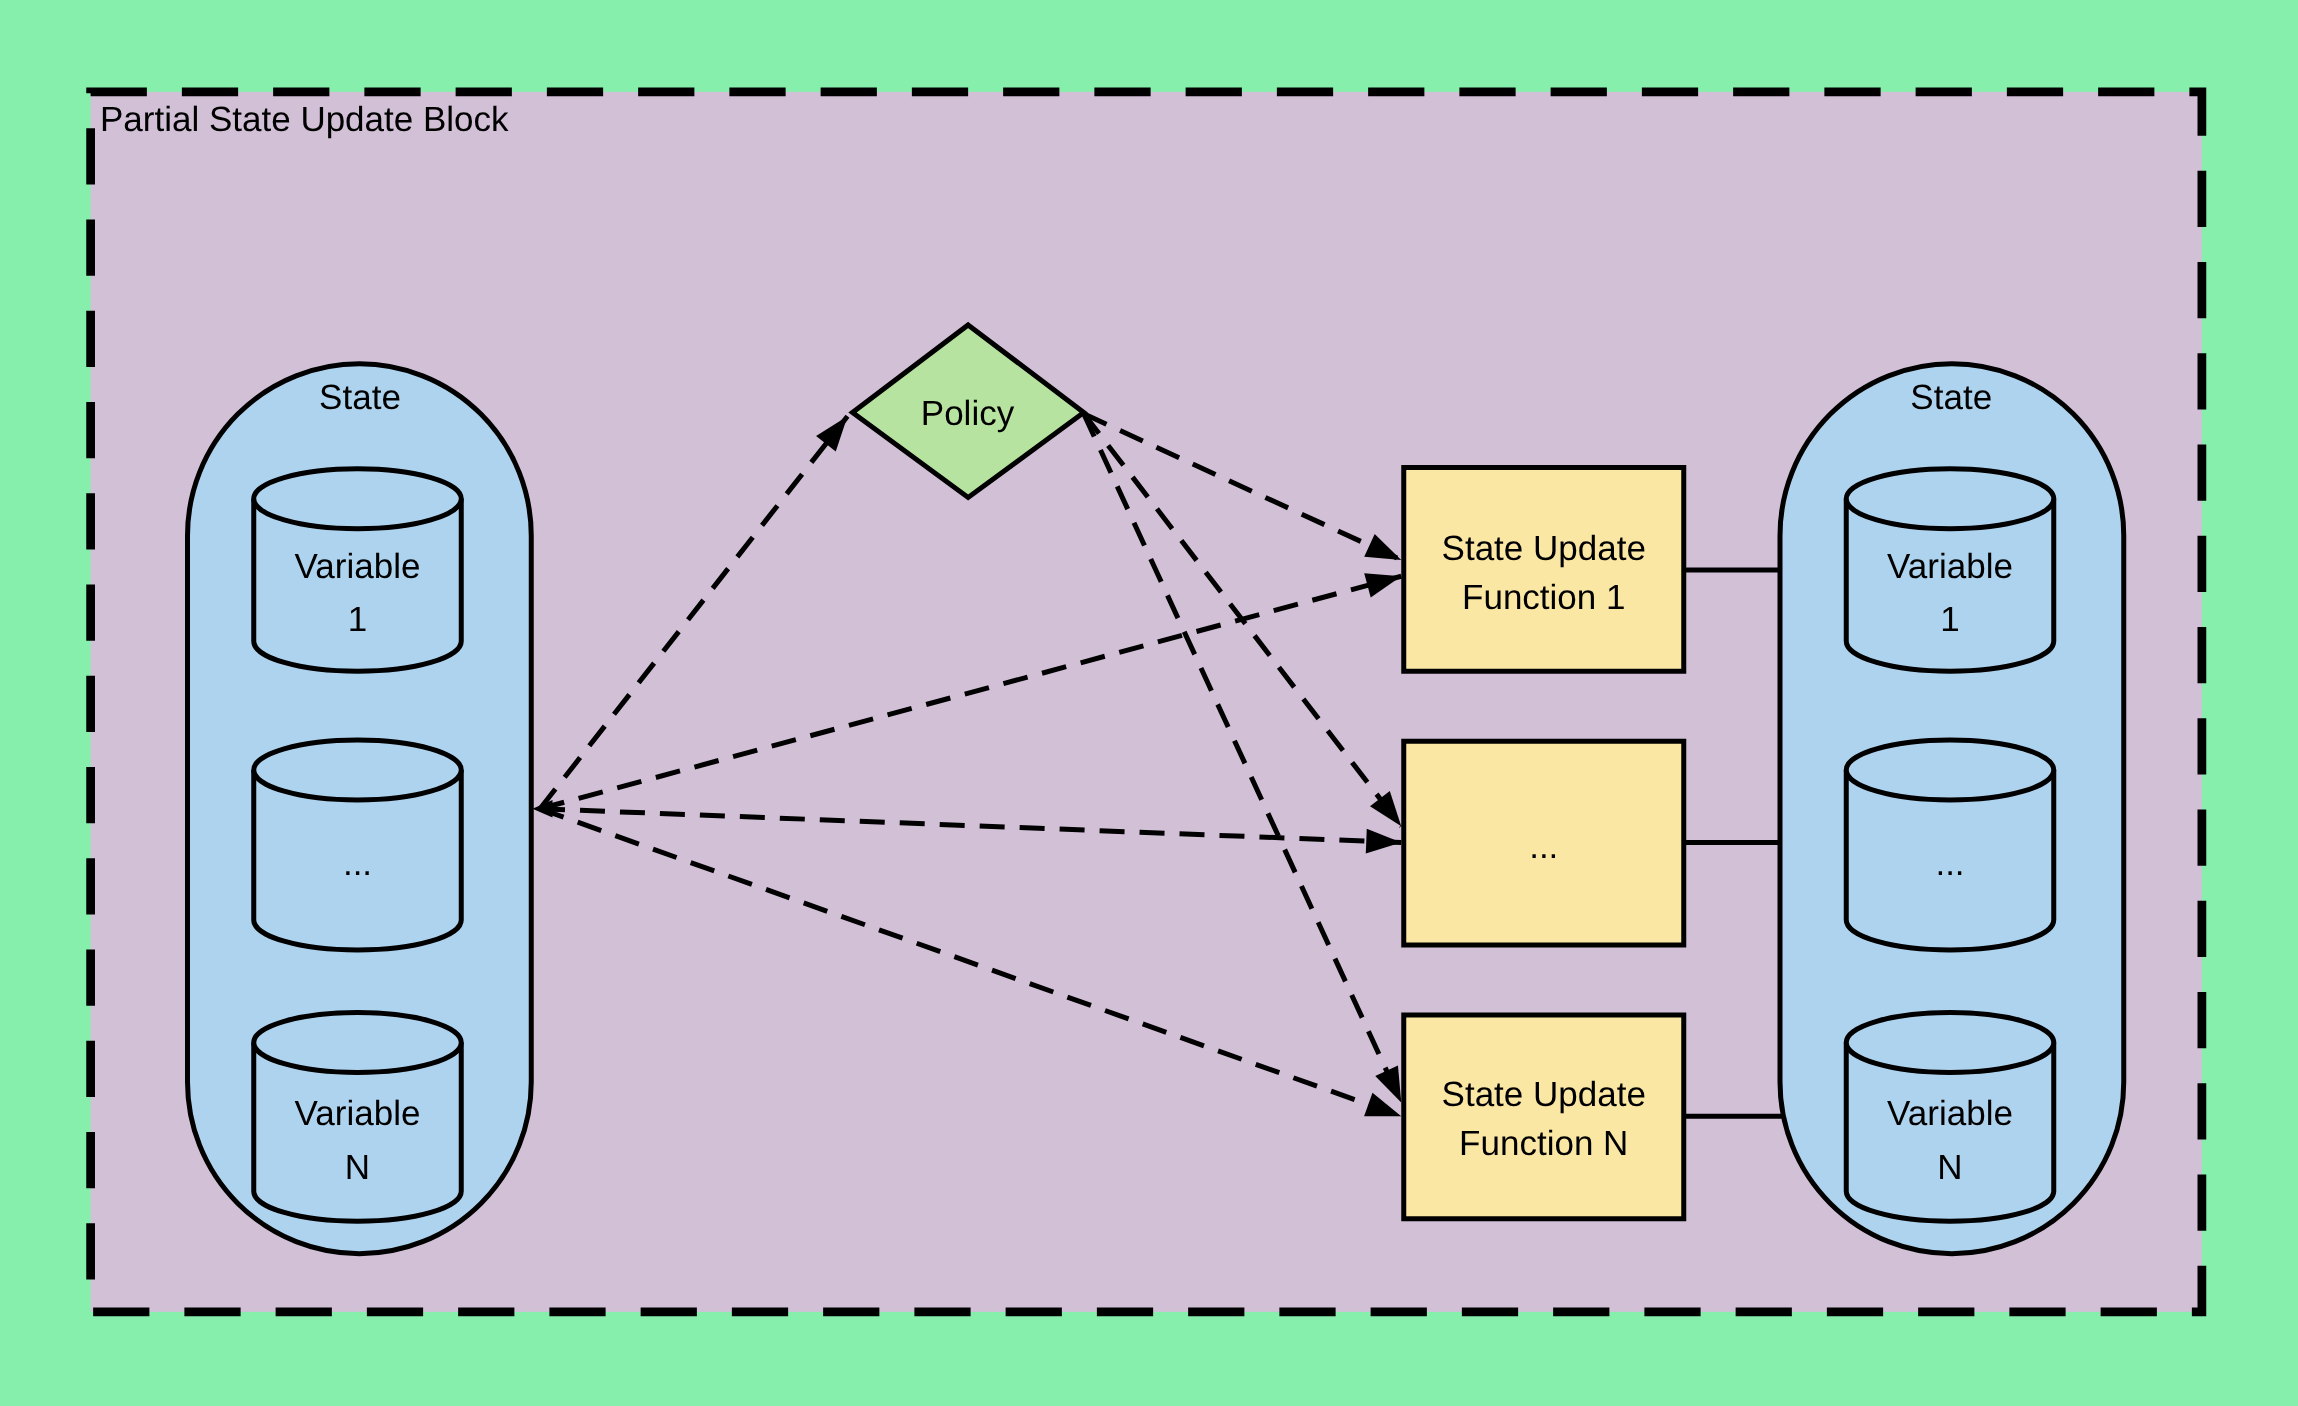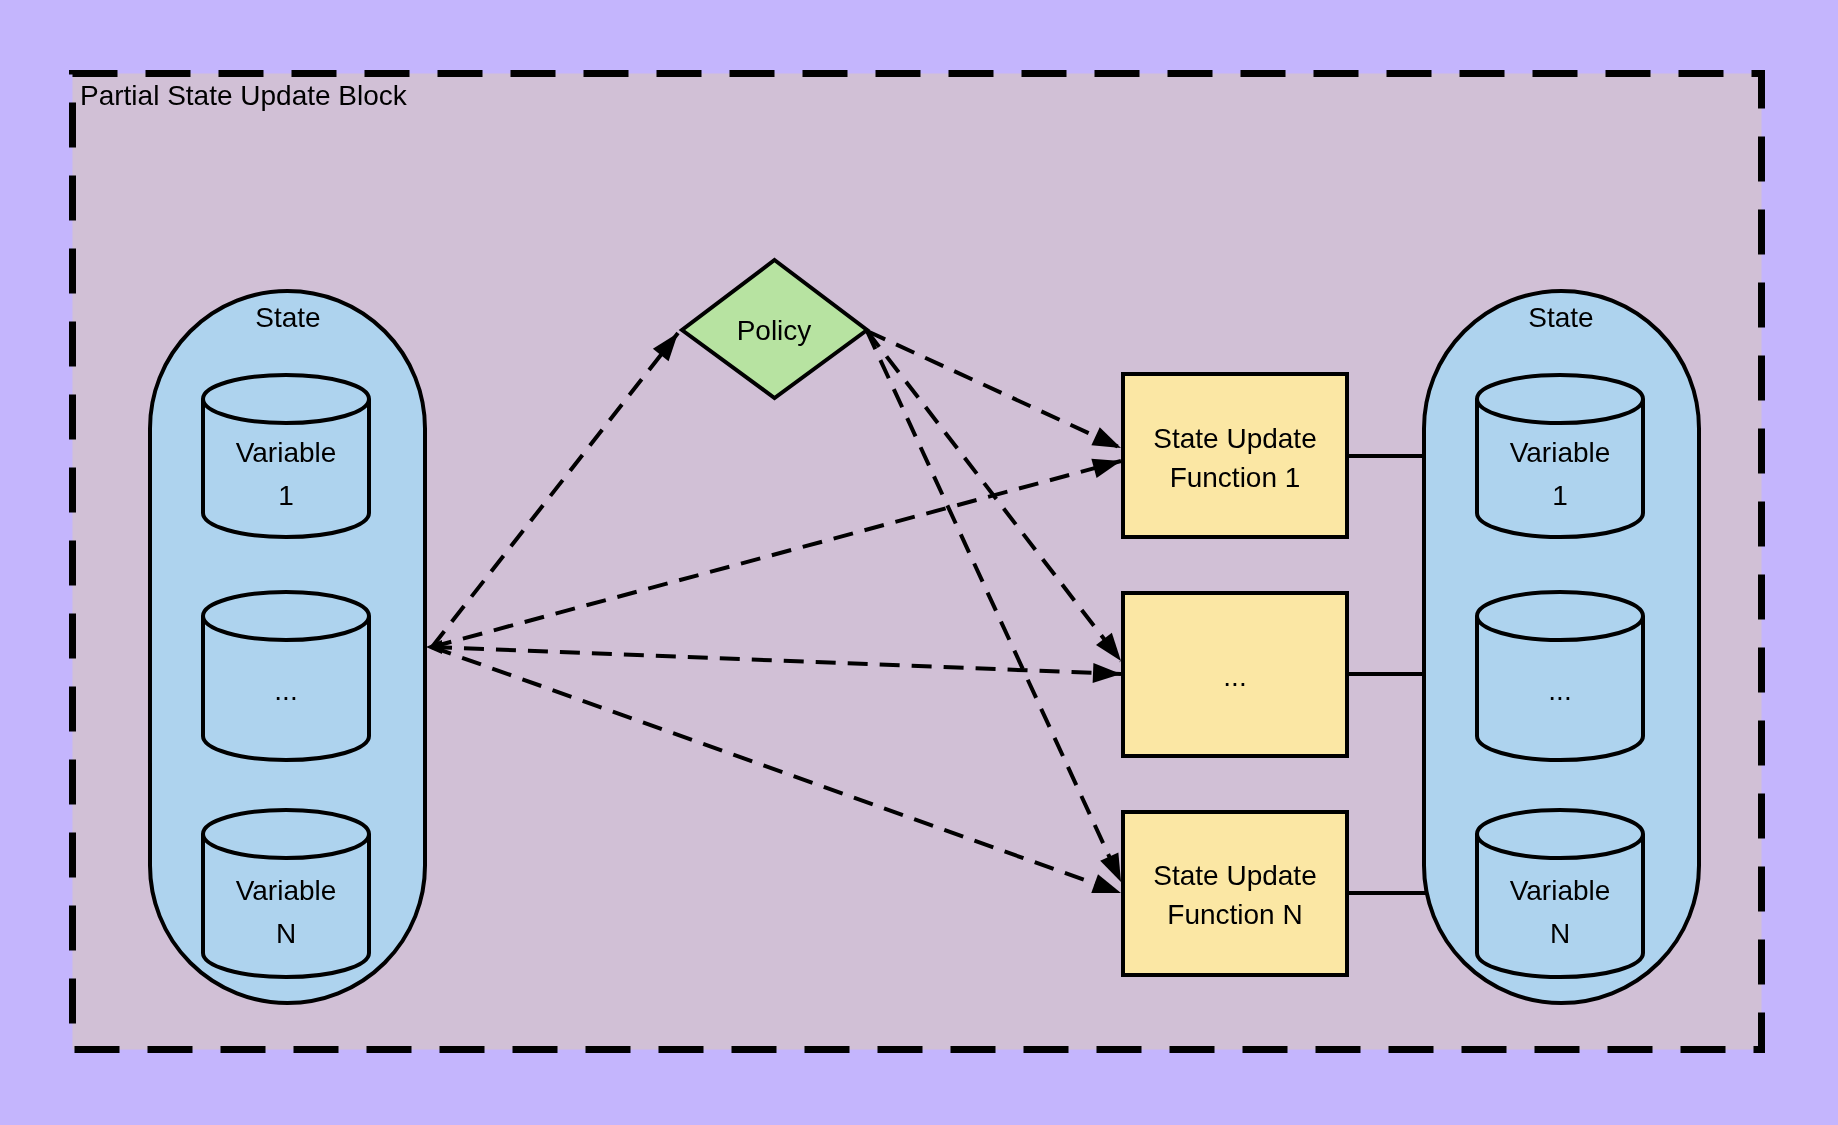--- a/index.html
+++ b/index.html
@@ -1,19 +1,19 @@
 <!DOCTYPE html>
 <html><head>
 <meta charset="utf-8">
 <style>
   html,body{margin:0;padding:0;background:#ffffff;}
   .canvas{
     position:relative;
     width:1838px;height:1125px;
-    background:#c4b5fd;
+    background:#86efac;
     font-family:"Liberation Sans", sans-serif;
   }
   svg{display:block;}
   svg text{
     font-family:"Liberation Sans", sans-serif;
     fill:#000000;
     font-size:28px;
   }
   .shape{stroke:#000000;stroke-width:4;}
   .dashed-arrow{stroke:#000000;stroke-width:4;fill:none;stroke-dasharray:20 12;}

